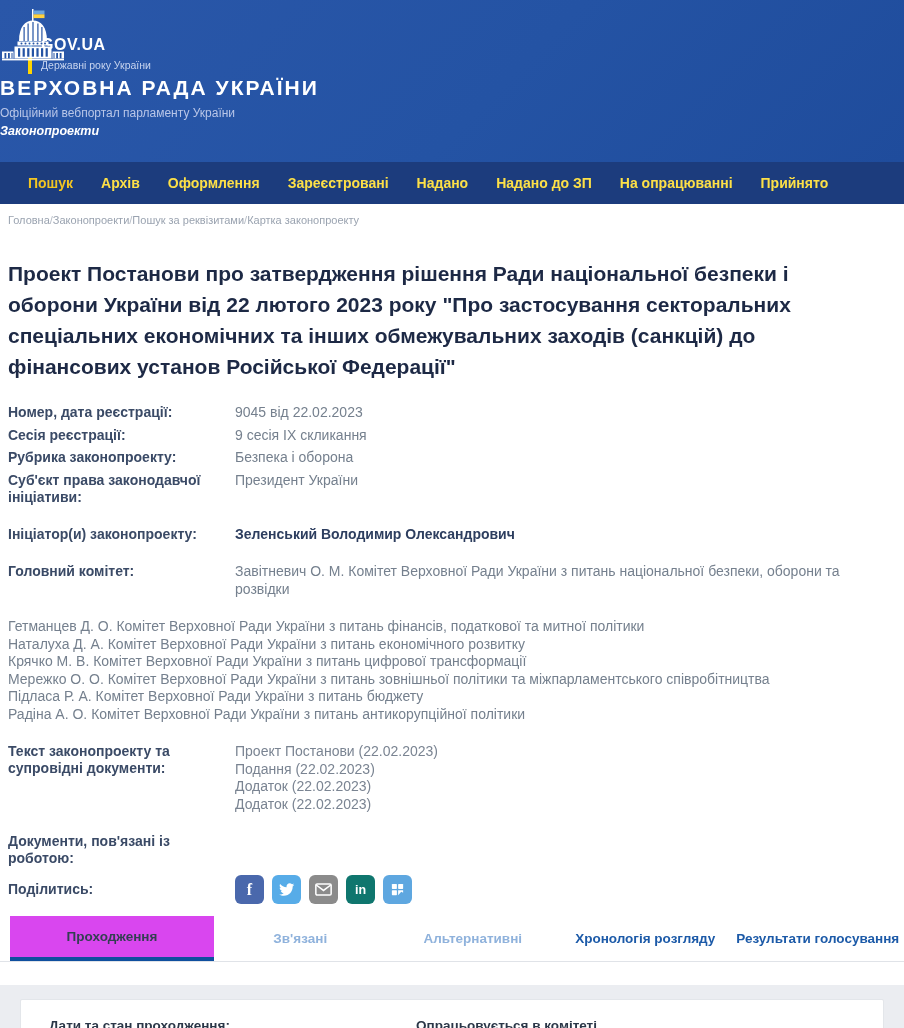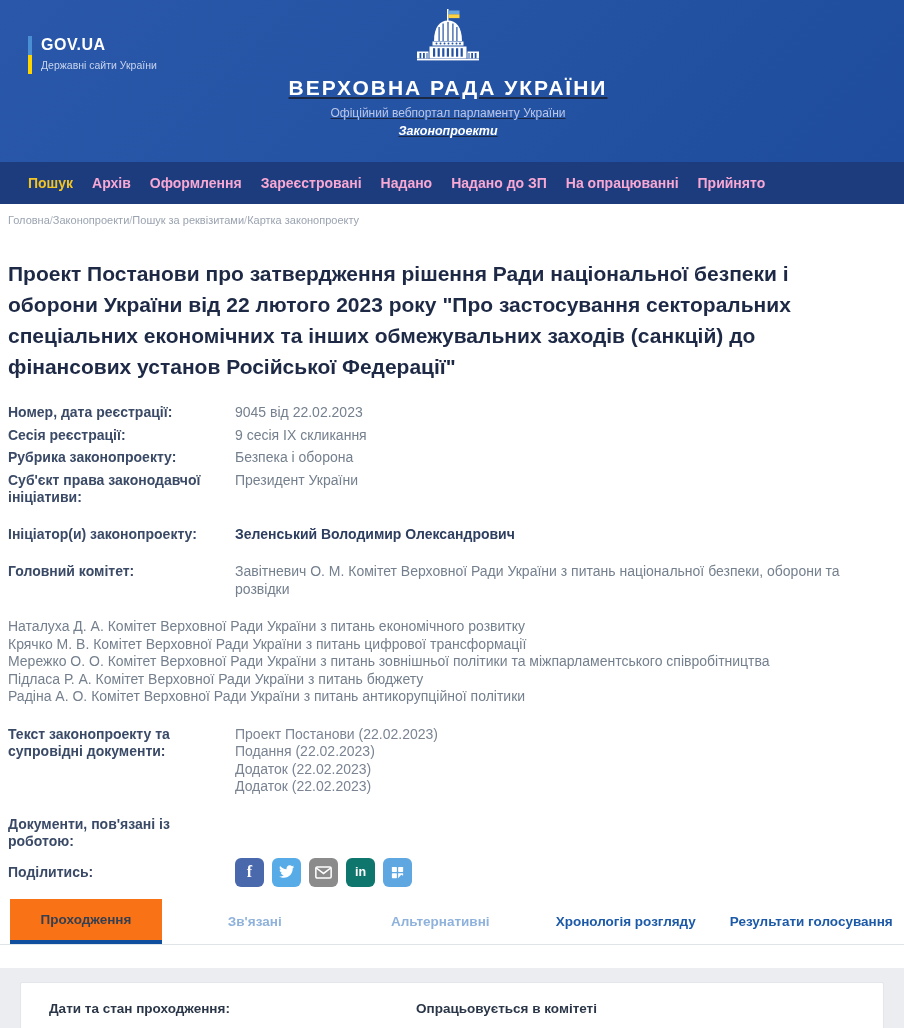--- a/index.html
+++ b/index.html
@@ -13,30 +13,30 @@
   .site-header{
     height:162px; background:linear-gradient(135deg,#2a57a9 0%,#2453a4 55%,#1f4c9c 100%);
     position:relative;
   }
   .govua{ position:absolute; left:28px; top:36px; display:flex; gap:9px; }
   .govua-flagbar{ width:4px; height:38px; display:flex; flex-direction:column; }
   .govua-flagbar .b{ flex:1; background:#4a8fd4; }
   .govua-flagbar .y{ flex:1; background:#ffd500; }
   .govua-title{ color:#fff; font-weight:bold; font-size:16px; letter-spacing:.5px; }
   .govua-sub{ color:#c7d4ef; font-size:10.5px; margin-top:5px; }
-  .rada-logo{ position:absolute; left:0; right:8px; top:8px; text-align:center;text-decoration:underline; }
+  .rada-logo{ position:absolute; left:0; right:8px; top:8px; text-align:left; }
   .rada-name{ color:#fff; font-size:21px; font-weight:bold; letter-spacing:2px; text-transform:uppercase; margin-top:6px; }
   .rada-sub{ color:#b9c6e8; font-size:12px; margin-top:6px; }
   .rada-section{ color:#fff; font-size:12.5px; font-weight:bold; font-style:italic; margin-top:4px; }
   
   .main-nav{
     height:42px; background:#1c3c7d; display:flex; align-items:center;
-    padding-left:28px; gap:19px;
-  }
-  .nav-item{ color:#f9a8d4; font-size:14px; font-weight:bold; cursor:pointer; white-space:nowrap; }
+    padding-left:28px; gap:28px;
+  }
+  .nav-item{ color:#fde047; font-size:14px; font-weight:bold; cursor:pointer; white-space:nowrap; }
   .nav-item.active{ color:#f3c522; }
   
   .breadcrumb{ padding:10px 8px 4px; font-size:11px; color:#9aa3b0; display:flex; align-items:center; }
   .crumb{ cursor:pointer; }
   .crumb-sep{ color:#b6bcc6; }
   
   .bill-title{
     margin:28px 8px 0; max-width:852px;
     font-size:21px; line-height:31px; font-weight:bold; color:#1d2945;
   }
@@ -54,21 +54,21 @@
   .share-btn{ width:29px; height:29px; border-radius:6px; display:flex; align-items:center; justify-content:center; cursor:pointer; color:#fff; }
   .share-btn svg{ display:block; }
   .btn-fb{ background:#4a68ac; font-weight:bold; font-size:16px; font-family:"Liberation Serif",serif; }
   .btn-tw{ background:#57ace8; }
   .btn-mail{ background:#8b8b8b; }
   .btn-in{ background:#0f766e; font-weight:bold; font-size:12.5px; }
   .btn-more{ background:#5ea7e0; }
   
   .tabs{ display:flex; margin-top:12px; border-bottom:1px solid #e0e3e8; height:46px; }
   .tab{ display:flex; align-items:center; justify-content:center; font-size:13.5px; font-weight:bold; cursor:pointer; }
-  .tab.active{ width:152px; margin-left:10px; background:#f97316; color:#333f52; border-bottom:4px solid #0f4f9e; }
+  .tab.active{ width:204px; margin-left:10px; background:#d946ef; color:#333f52; border-bottom:4px solid #0f4f9e; }
   .tab.rest{ flex:1; }
   .tab.muted{ color:#8fb2dc; }
   .tab.link{ color:#1c5aa8; }
   
   .spacer{ height:23px; background:#fff; }
   .bottom{ background:#ebedf1; padding:14px 20px 20px; height:175px; }
   .card{ background:#fff; border:1px solid #e3e6ea; border-radius:2px; padding:4px 28px 18px; }
   .trow{ display:grid; grid-template-columns:367px 1fr; padding:11px 0 10px; border-bottom:1px solid #dcdfe4; }
   .th{ font-size:13.5px; font-weight:bold; color:#2b3748; padding-top:3px; padding-bottom:3px; }
 </style>
@@ -76,21 +76,21 @@
 <body>
 
 <div class="site-header">
   <div class="govua">
     <div class="govua-flagbar">
       <div class="b"></div>
         <div class="y"></div>
     </div>
     <div>
       <div class="govua-title">GOV.UA</div>
-      <div class="govua-sub">Державні сайти України</div>
+      <div class="govua-sub">Державні року України</div>
     </div>
   </div>
 
   <div class="rada-logo">
     <span class="emblem">
       <svg width="66" height="58" viewBox="0 0 66 58">
         <rect x="32" y="1" width="1.5" height="13" fill="#fff"></rect>
         <rect x="33.5" y="2.5" width="11" height="3.8" fill="#6aa5e0"></rect>
         <rect x="33.5" y="6.3" width="11" height="3.8" fill="#ffd23f"></rect>
         <path d="M19 33 C19 19 25 12.5 33 12.5 C41 12.5 47 19 47 33 Z" fill="#fff"></path>
@@ -190,20 +190,21 @@
     <div class="dval bold-name">Зеленський Володимир Олександрович</div>
   </div>
 
   <div class="drow mt">
     <div class="dlabel">Головний комітет:</div>
     <div class="dval">Завітневич О. М. Комітет Верховної Ради України з питань національної безпеки, оборони та розвідки</div>
   </div>
 
   <div class="drow mt">
     <div class="dval">
+      <span class="line">Гетманцев Д. О. Комітет Верховної Ради України з питань фінансів, податкової та митної політики</span>
       <span class="line">Наталуха Д. А. Комітет Верховної Ради України з питань економічного розвитку</span>
       <span class="line">Крячко М. В. Комітет Верховної Ради України з питань цифрової трансформації</span>
       <span class="line">Мережко О. О. Комітет Верховної Ради України з питань зовнішньої політики та міжпарламентського співробітництва</span>
       <span class="line">Підласа Р. А. Комітет Верховної Ради України з питань бюджету</span>
       <span class="line">Радіна А. О. Комітет Верховної Ради України з питань антикорупційної політики</span>
     </div>
   </div>
 
   <div class="drow mt">
     <div class="dlabel">Текст законопроекту та супровідні документи:</div>

